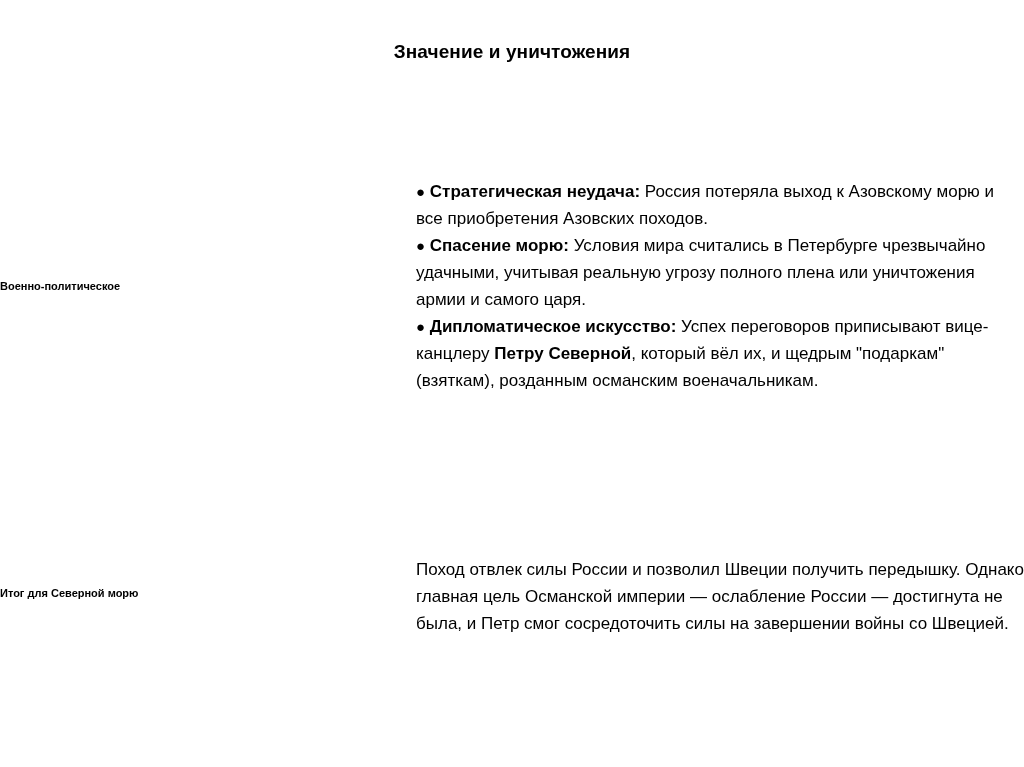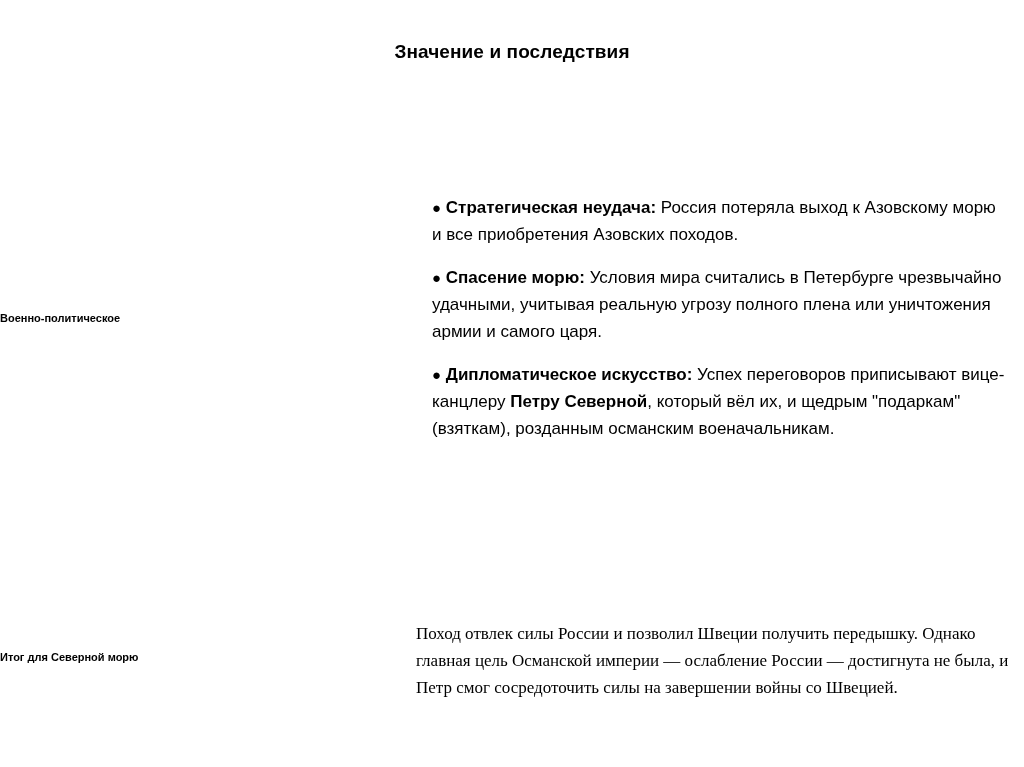--- a/index.html
+++ b/index.html
@@ -68,45 +68,44 @@
     vertical-align: top;
     font-size: 17px;
     line-height: 27px;
     color: #000000;
   }
   
   .row-military .col-body { padding-top: 28px; padding-bottom: 28px; }
   .row-outcome  .col-body { padding-top: 38px; padding-bottom: 30px; }
 
   .bullet-line {
-    margin: 16px;
+    margin: 0;
     text-indent: 0;
   }
   .bullet-glyph {
     font-size: 15px;
     line-height: 27px;
   }
   .lead {
     font-weight: bold;
   }
   .inline-bold {
     font-weight: bold;
   }
   .para {
     margin: 0;
-    font-family: Liberation Serif, serif;
   }
   .spacer-row td { height: 96px; }
 </style>
 </head>
 <body>
 
 <div class="slide">
 
-  <div class="slide-title">Значение и последствия</div>
+  <div class="slide-title">Значение и уничтожения</div>
 
   <table class="content-table">
     <tbody>
       <tr class="row-military">
         <td class="col-label">Военно-политическое</td>
         <td class="col-body">
 
           <div class="bullet-line">
             <span class="bullet-glyph">●</span>
             <span class="lead">Стратегическая неудача:</span><span> Россия потеряла выход к Азовскому морю и все приобретения Азовских походов.</span>

